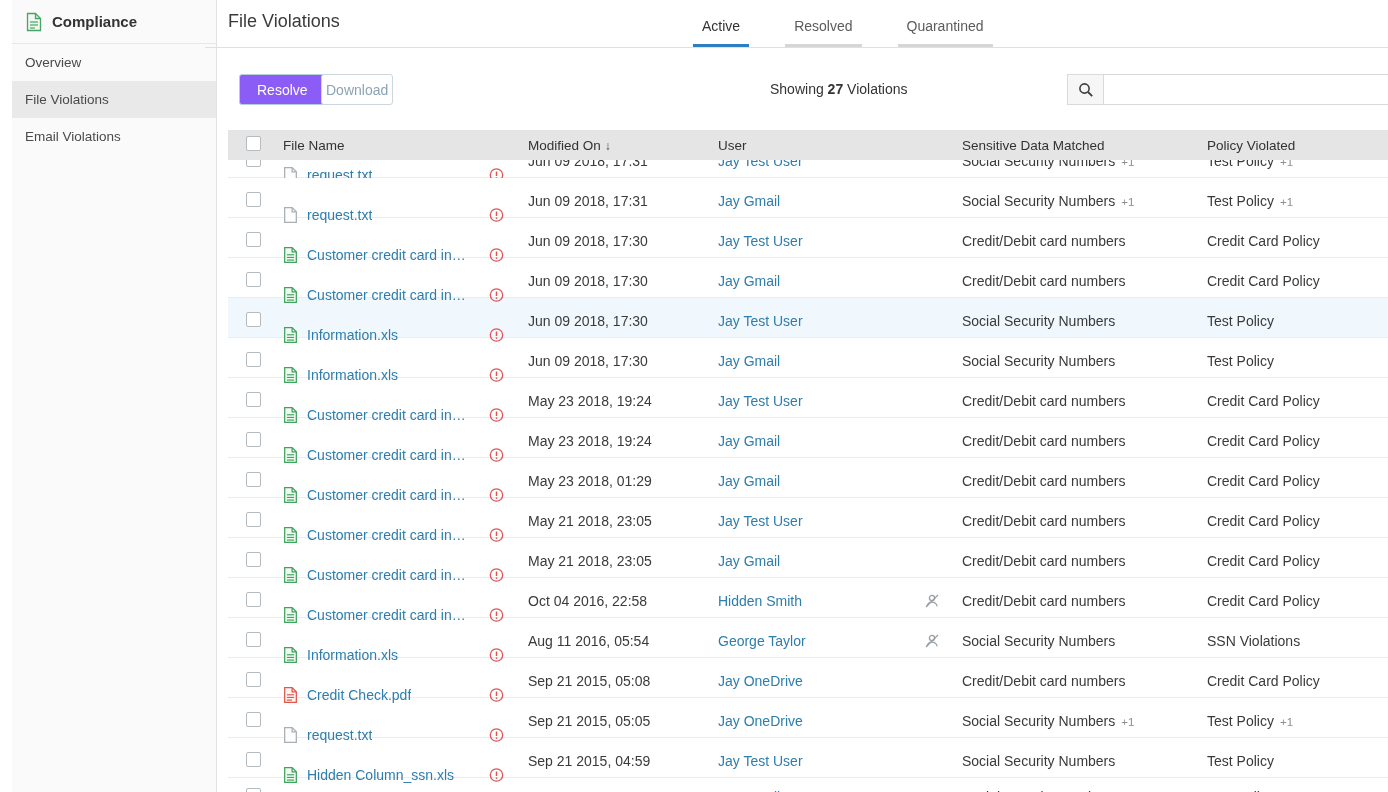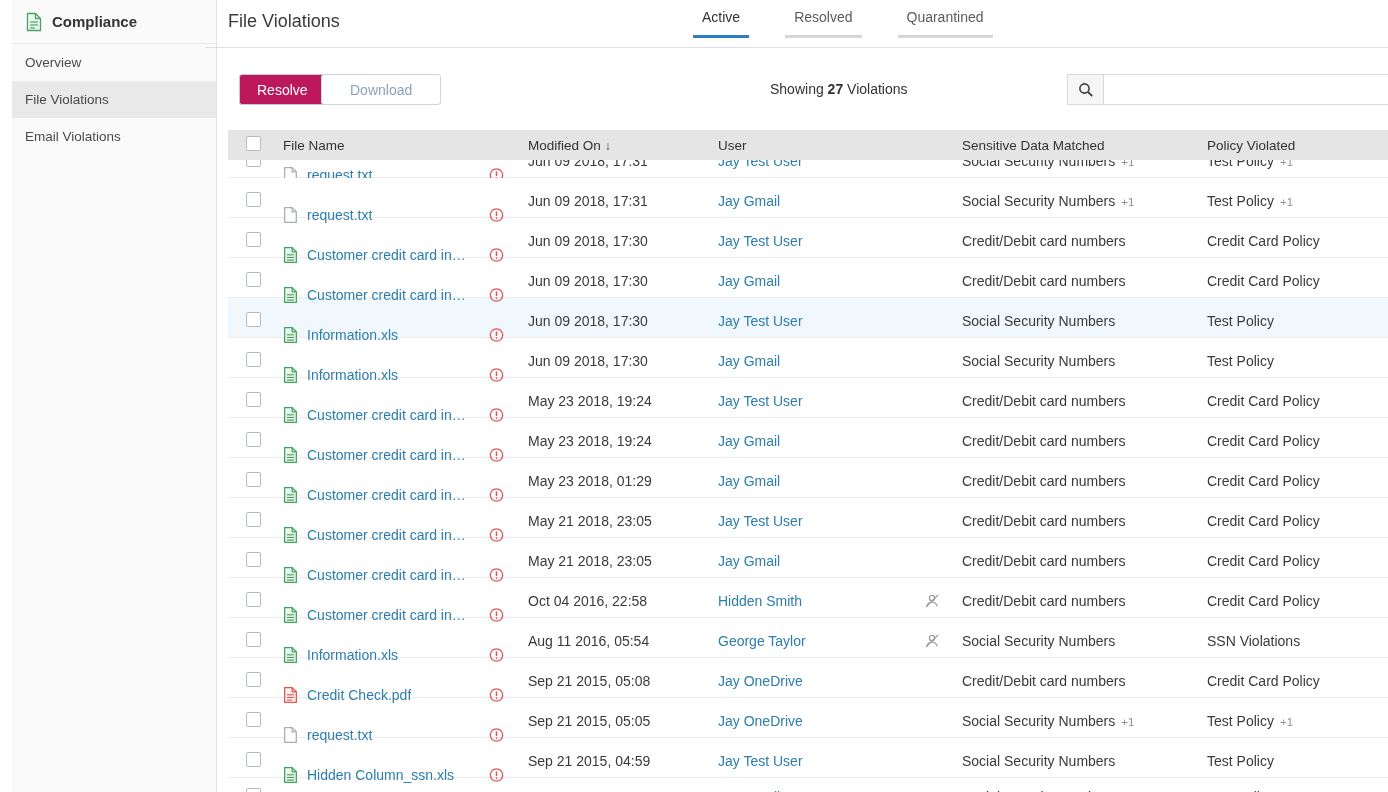--- a/index.html
+++ b/index.html
@@ -14,32 +14,32 @@
                     padding-left:13px; border-bottom:1px solid #e7e7e7; }
   .sidebar-title { font-size:15px; font-weight:bold; color:#333; }
   .nav-item { height:37px; display:flex; align-items:center; padding-left:13px;
               font-size:13.5px; color:#4a4a4a; cursor:pointer; }
   .nav-item.active { background:#e9e9e9; }
 
   
   .main { position:absolute; left:205px; top:0; right:0; height:100%; }
   .main-header { height:48px; border-bottom:1px solid #e0e0e0; position:relative; }
   .page-title { position:absolute; left:23px; top:11px; font-size:18px; color:#3a3a3a; }
-  .tabs { position:absolute; left:488px; bottom:0; display:flex; gap:36px; align-items:center; height:100%; }
+  .tabs { position:absolute; left:488px; bottom:0; display:flex; gap:36px; align-items:flex-end; height:100%; }
   .tab { position:relative; padding:0 9px 13px; font-size:14px; color:#5b5b5b; cursor:pointer; }
   .tab .underline { position:absolute; left:0; right:0; bottom:0; height:3px; background:#d6d6d6; }
   .tab.active { color:#333; }
   .tab.active .underline { background:#2d7fc1; }
 
   
   .toolbar { position:relative; height:82px; }
   .btn { height:31px; border-radius:3px; font-size:14px; font-family:inherit; cursor:pointer; }
   .btn-resolve { position:absolute; left:34px; top:26px; padding:0 17px;
-                 background:#be185d; color:#fff; border:1px solid #b9cedd; }
-  .btn-download { position:absolute; left:116px; top:26px; padding:0 28px;
+                 background:#8b5cf6; color:#fff; border:1px solid #b9cedd; }
+  .btn-download { position:absolute; left:116px; top:26px; padding:0 4px;
                   background:#fff; color:#8ba3b4; border:1px solid #ccd6dd; }
   .showing { position:absolute; left:565px; top:33px; font-size:14px; color:#333; }
   .showing b { font-weight:bold; }
   .search-box { position:absolute; right:0; top:26px; width:321px; height:31px;
                 border:1px solid #d9d9d9; border-right:none; display:flex; background:#fff; }
   .search-icon-box { width:36px; background:#f6f6f6; border-right:1px solid #d9d9d9;
                      display:flex; align-items:center; justify-content:center; cursor:pointer; }
   .search-box input { flex:1; border:none; outline:none; padding:0 11px; font-size:13.5px;
                       color:#333; font-family:inherit; background:transparent;margin-top:40px; }
   .search-box input::placeholder { color:#a9a9a9; }

